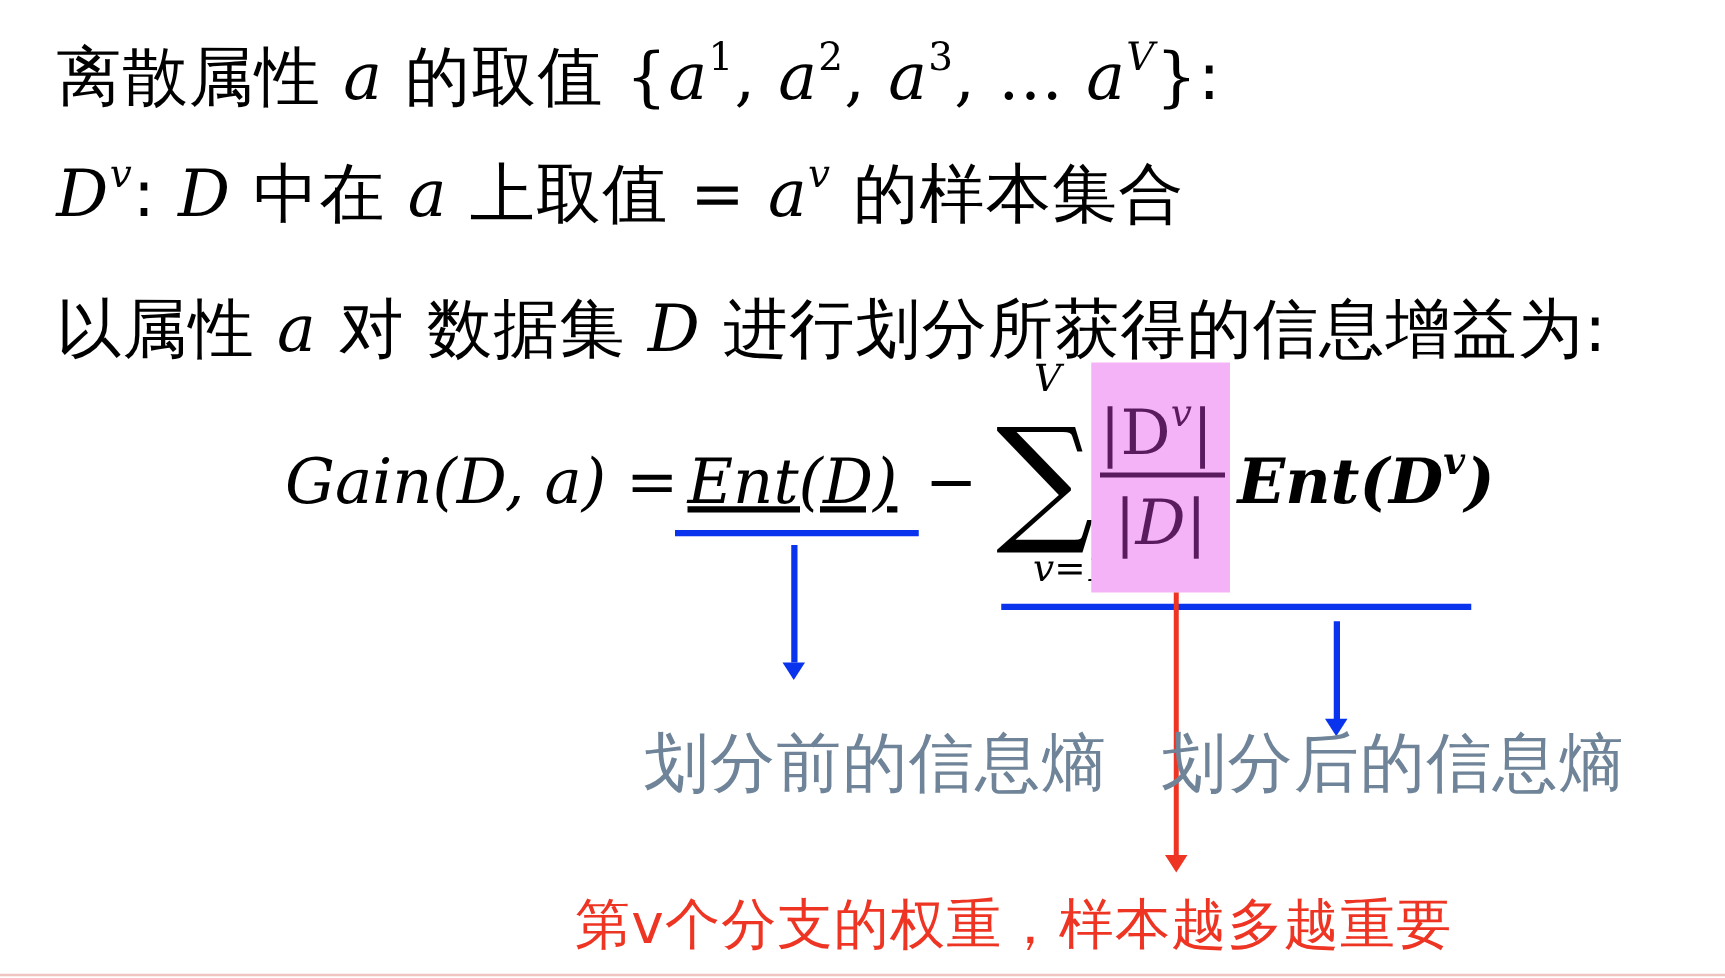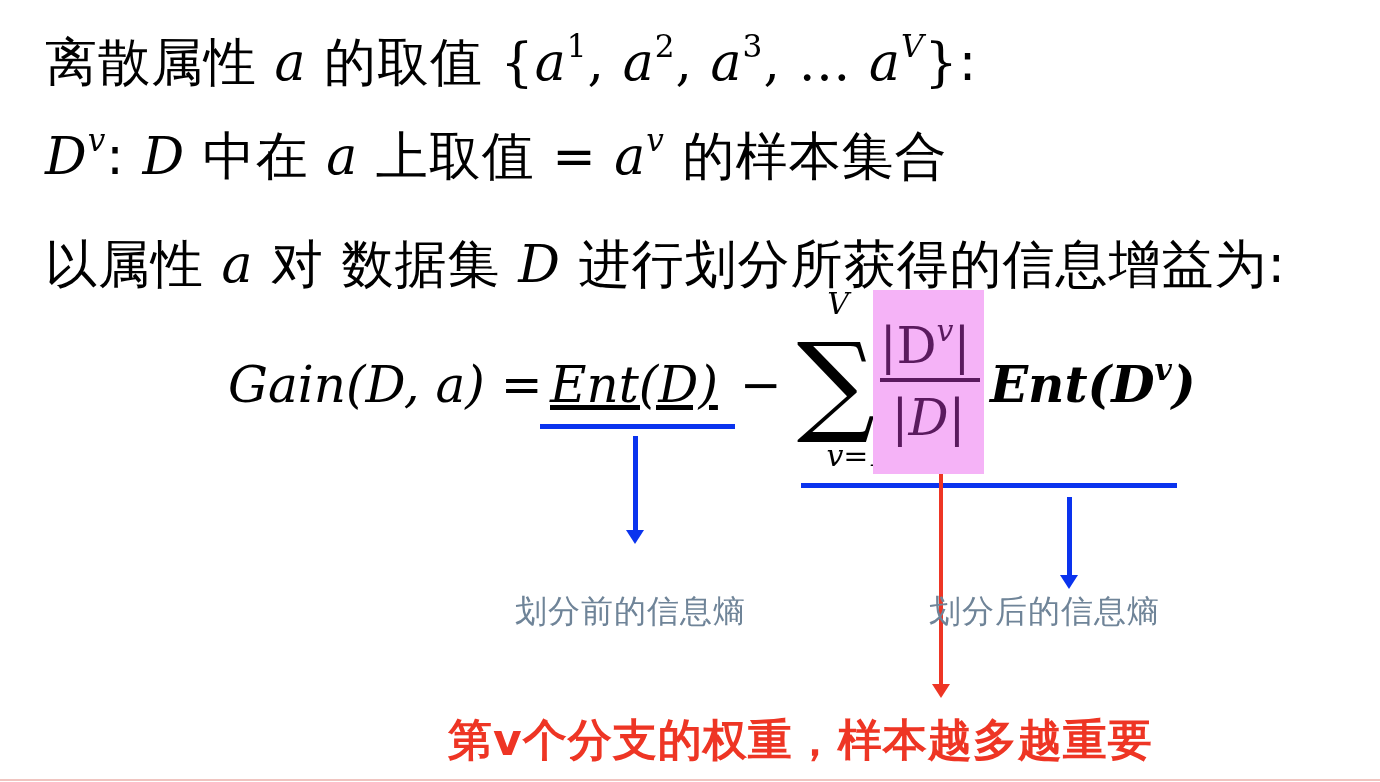--- a/index.html
+++ b/index.html
@@ -28,21 +28,21 @@
   .arrow-head-blue {
     width: 0; height: 0;
     border-left: 9px solid transparent; border-right: 9px solid transparent;
     border-top: 14px solid #0a33ee;
   }
   .arrow-head-red {
     width: 0; height: 0;
     border-left: 9px solid transparent; border-right: 9px solid transparent;
     border-top: 14px solid #ee3524;
   }
-  .gray-label { color: #6f8498; font-size: 32px; line-height: 56px; letter-spacing: 1px; }
+  .gray-label { color: #6f8498; font-size: 52px; line-height: 56px; letter-spacing: 1px; }
   .red-label { color: #ee3524; font-size: 44px; line-height: 56px; letter-spacing: 1px; }
   .bottom-border { background: #f0c4c0; height: 2px; }
 </style>
 </head>
 <body>
 
 <div class="abs line-text" style="left:45px; top:34px;">
   <span>离散属性</span>
   <span class="math">a</span>
   <span>的取值</span>
@@ -92,15 +92,15 @@
 
 <div class="abs blue-bar" style="left:801px; top:483px; width:376px; height:5px;"></div>
 <div class="abs blue-bar" style="left:1067px; top:497px; width:5px; height:80px;"></div>
 <div class="abs arrow-head-blue" style="left:1060px; top:575px;"></div>
 
 <div class="abs red-bar" style="left:939px; top:474px; width:4px; height:212px;"></div>
 <div class="abs arrow-head-red" style="left:932px; top:684px;"></div>
 
 <div class="abs gray-label" style="left:515px; top:583px;">划分前的信息熵</div>
 <div class="abs gray-label" style="left:929px; top:583px;">划分后的信息熵</div>
-<div class="abs red-label" style="left:448px; top:712px;font-weight:bold;">第v个分支的权重，样本越多越重要</div>
+<div class="abs red-label" style="left:460px; top:712px;">第v个分支的权重，样本越多越重要</div>
 
 <div class="abs bottom-border" style="left:0; top:779px; width:1380px;"></div>
 
 </body></html>

